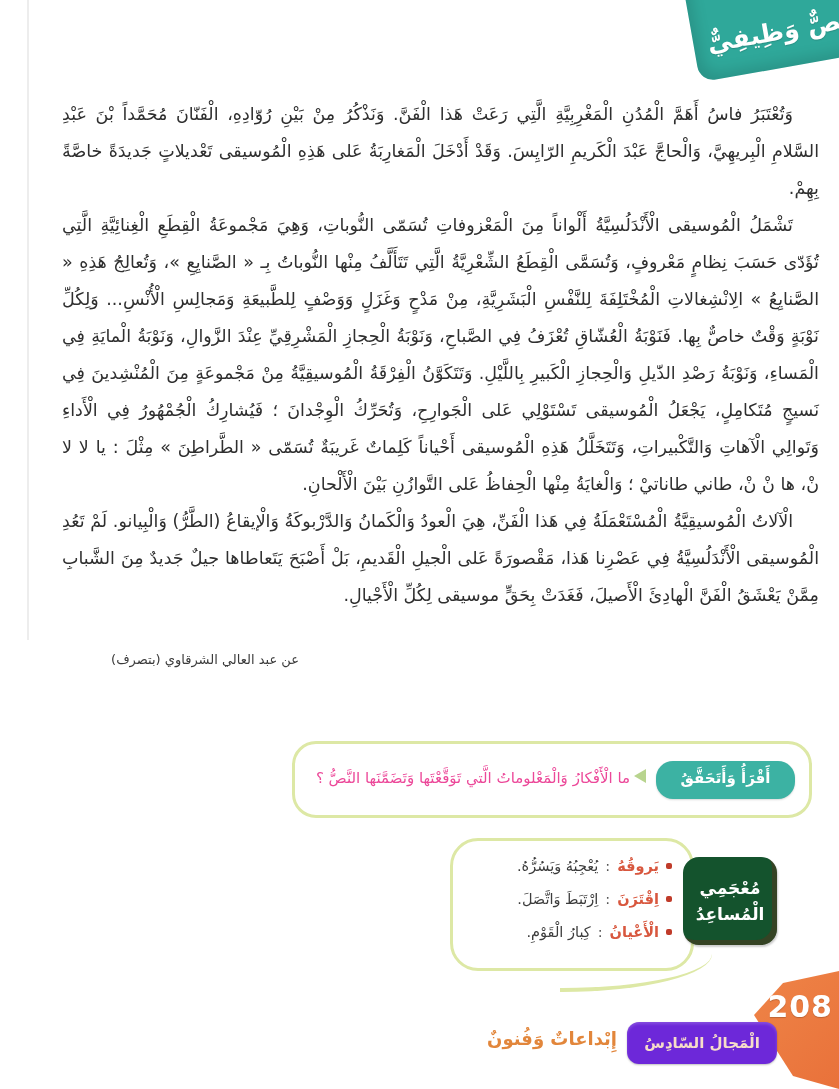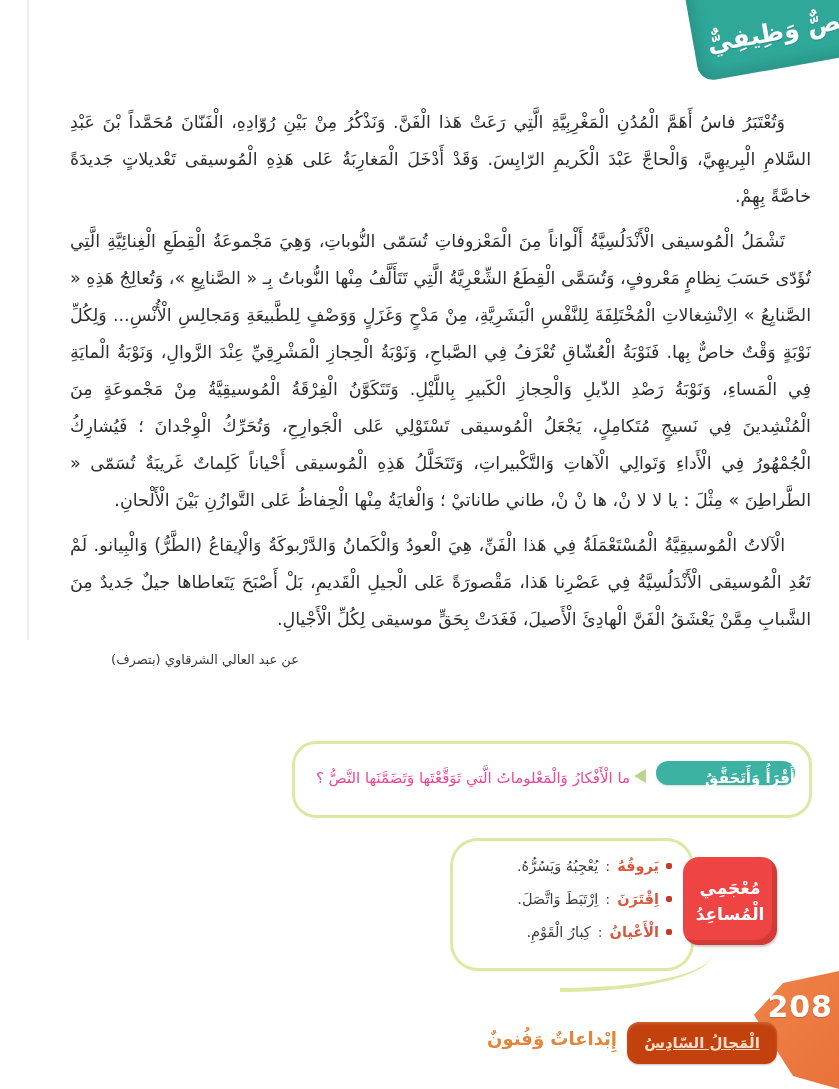--- a/index.html
+++ b/index.html
@@ -22,55 +22,55 @@
     font-size:25px;font-weight:bold;direction:rtl;white-space:nowrap;
     text-shadow:0 1px 1px rgba(0,0,0,0.15);
   }
 
   
   .article{
     position:absolute;left:62px;top:96px;width:757px;
     direction:rtl;text-align:justify;color:#2f2f2f;
     font-size:17.5px;line-height:37px;
   }
-  .article p{margin:8px;text-indent:26px;}
+  .article p{margin:0;text-indent:26px;}
   .attribution{
     position:absolute;left:95px;top:652px;width:220px;
     direction:rtl;text-align:center;color:#3a3a3a;font-size:13px;
   }
 
   
   .check-frame{
     position:absolute;left:292px;top:741px;width:514px;height:71px;
     border:3px solid #dde8a5;border-radius:24px;background:transparent;
   }
   .check-badge{
-    position:absolute;left:656px;top:761px;width:139px;height:24px;
+    position:absolute;left:656px;top:761px;width:139px;height:38px;
     background:#3cb2a3;border-radius:17px;color:#ffffff;
-    font-size:15px;font-weight:bold;direction:rtl;line-height:34px;
+    font-size:15px;font-weight:bold;direction:rtl;text-align:center;line-height:34px;
     box-shadow:0 1px 2px rgba(0,0,0,0.15);
   }
   .check-arrow{
     position:absolute;left:634px;top:769px;width:0;height:0;
     border-top:7px solid transparent;border-bottom:7px solid transparent;
     border-right:12px solid #b8d48e;
   }
   .check-question{
     position:absolute;left:290px;top:763px;width:340px;
     direction:rtl;text-align:right;color:#ec4899;font-size:15px;line-height:30px;
   }
 
   
   .gloss-frame{
     position:absolute;left:450px;top:838px;width:238px;height:127px;
     border:3px solid #dde8a5;border-radius:28px;
   }
   .gloss-label{
     position:absolute;left:683px;top:857px;width:94px;height:88px;
-    background:#ef4444;border-radius:16px;
+    background:#14532d;border-radius:16px;
     box-shadow:inset -5px -5px 0 rgba(140,30,15,0.28),1px 2px 2px rgba(0,0,0,0.2);
     color:#ffffff;font-weight:bold;font-size:17px;
     direction:rtl;text-align:center;display:flex;flex-direction:column;
     justify-content:center;gap:6px;
   }
   .gloss-items{
     position:absolute;left:460px;top:856px;width:218px;
     direction:rtl;
   }
   .gloss-item{display:flex;align-items:baseline;gap:7px;margin:0 6px 13px 0;
@@ -92,25 +92,24 @@
     clip-path:polygon(54px 50px,83px 18px,139px 6px,139px 124px,93px 111px);
     z-index:2;
   }
   .page-number{
     position:absolute;right:6px;top:24px;color:#ffffff;
     font-size:30px;font-weight:bold;letter-spacing:1px;
     text-shadow:0 1px 1px rgba(0,0,0,0.2);
   }
   .domain-bar{
     position:absolute;left:627px;top:1022px;width:150px;height:42px;
-    background:#c2410c;border-radius:12px;z-index:3;
+    background:#6d28d9;border-radius:12px;z-index:3;
     color:#f6ddc9;font-size:15px;font-weight:bold;direction:rtl;
     display:flex;align-items:center;justify-content:center;
     box-shadow:inset 0 2px 3px rgba(255,255,255,0.18),0 1px 2px rgba(0,0,0,0.25);
-    text-decoration:underline;
   }
   .domain-title{
     position:absolute;left:512px;top:1028px;width:105px;
     direction:rtl;text-align:left;color:#e2863b;font-size:18px;font-weight:bold;
     white-space:nowrap;
   }
 </style>
 </head>
 <body>
 

